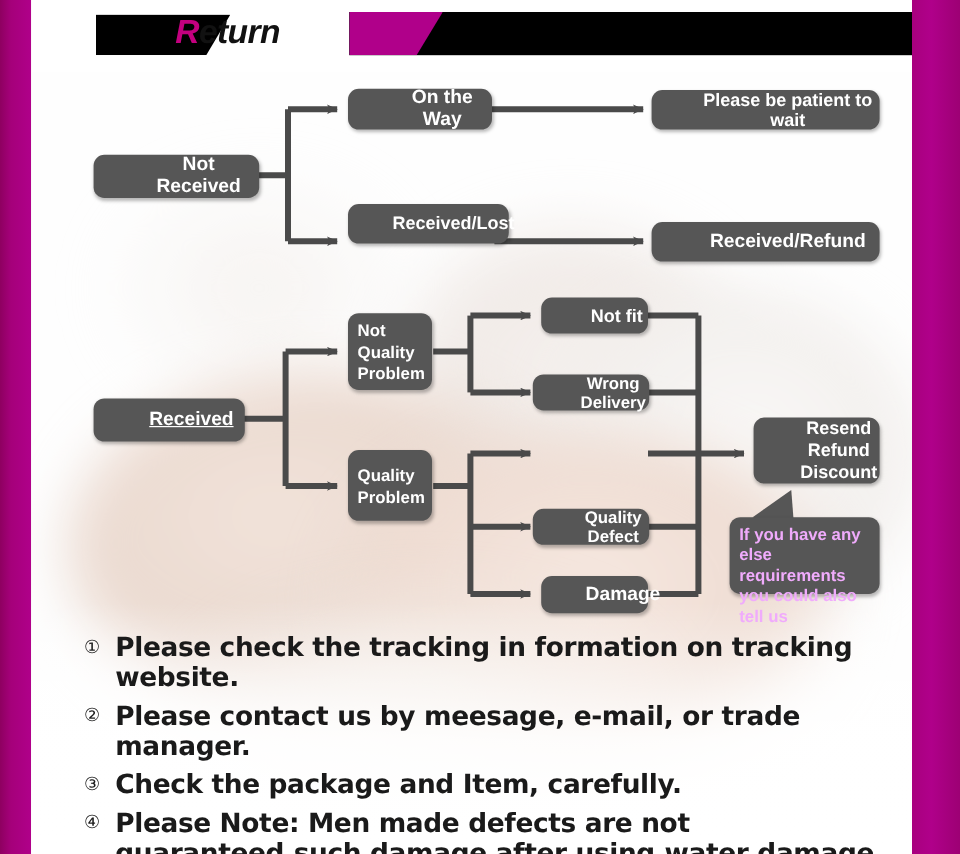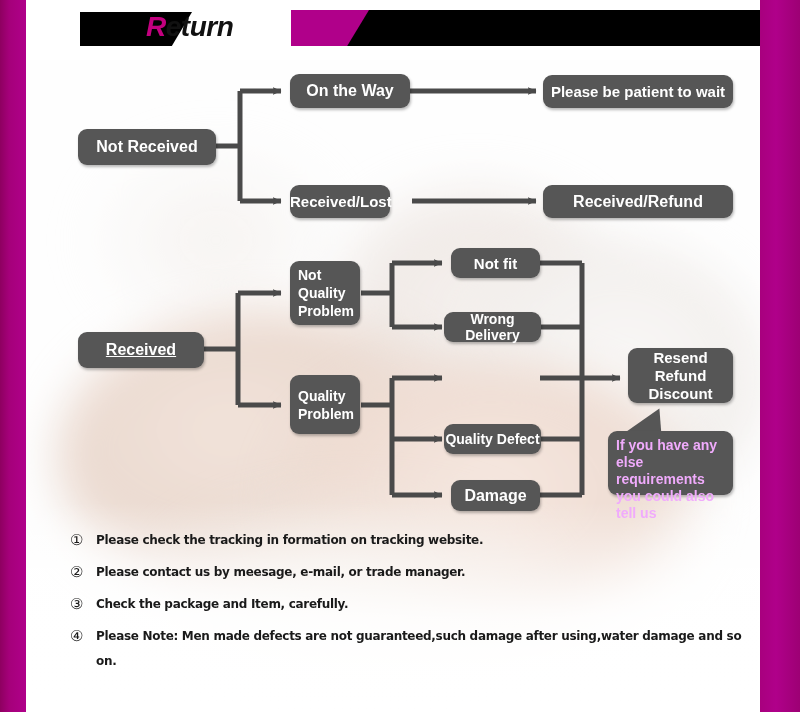--- a/index.html
+++ b/index.html
@@ -46,35 +46,35 @@
   .photo-veil{position:absolute;inset:0;background:rgba(255,255,255,0.42);}
   .photo-fade{position:absolute;left:0;right:0;bottom:0;height:210px;
       background:linear-gradient(180deg,rgba(255,255,255,0) 0%,rgba(255,255,255,0.88) 55%,#fff 100%);}
 
   
   .chart{position:absolute;left:0;top:0;width:800px;height:712px;}
   .node{position:absolute;background:#565656;color:#fff;border-radius:9px;
       font-weight:bold;box-sizing:border-box;
       box-shadow:1px 2px 3px rgba(0,0,0,0.28);
       display:flex;align-items:center;}
-  .node.center{justify-content:center;text-align:center;}
+  .node.center{justify-content:center;text-align:center;padding-left:37px;}
   .node.left{justify-content:flex-start;text-align:left;}
   .node span{display:block;width:100%;}
 
   .bubble{position:absolute;background:#565656;color:#f0abfc;border-radius:9px;
       font-weight:bold;box-sizing:border-box;padding:6px 8px;line-height:17px;
       box-shadow:1px 2px 3px rgba(0,0,0,0.28);}
   .bubble-tail{position:absolute;width:0;height:0;
       border-left:26px solid transparent;border-right:10px solid transparent;
       border-bottom:30px solid #565656;}
 
   .notes{position:absolute;left:70px;top:528px;width:680px;color:#1a1a1a;}
   .note-row{display:flex;align-items:flex-start;margin-bottom:7px;}
   .note-num{flex:0 0 26px;font-size:15px;line-height:24px;}
-  .note-txt{font-size:12px;font-weight:bold;line-height:25px;
+  .note-txt{font-size:22px;font-weight:bold;line-height:25px;
       font-family:"DejaVu Sans",sans-serif;letter-spacing:-0.3px;}
 </style>
 </head>
 <body>
 
 <div id="page">
 
   <div class="frame-left"></div>
   <div class="frame-right"></div>
 
@@ -139,21 +139,21 @@
   </svg>
 
   <div class="node center" style="left:78px;top:129px;width:138px;height:36px;font-size:16px;">
     <span>Not Received</span>
   </div>
 
   <div class="node center" style="left:290px;top:74px;width:120px;height:34px;font-size:16px;">
     <span>On the Way</span>
   </div>
 
-  <div class="node center" style="left:290px;top:185px;width:100px;height:33px;font-size:15px;">
+  <div class="node center" style="left:290px;top:170px;width:134px;height:33px;font-size:15px;">
     <span>Received/Lost</span>
   </div>
 
   <div class="node center" style="left:543px;top:75px;width:190px;height:33px;font-size:15px;">
     <span>Please be patient to wait</span>
   </div>
 
   <div class="node center" style="left:543px;top:185px;width:190px;height:33px;font-size:16px;">
     <span>Received/Refund</span>
   </div>

